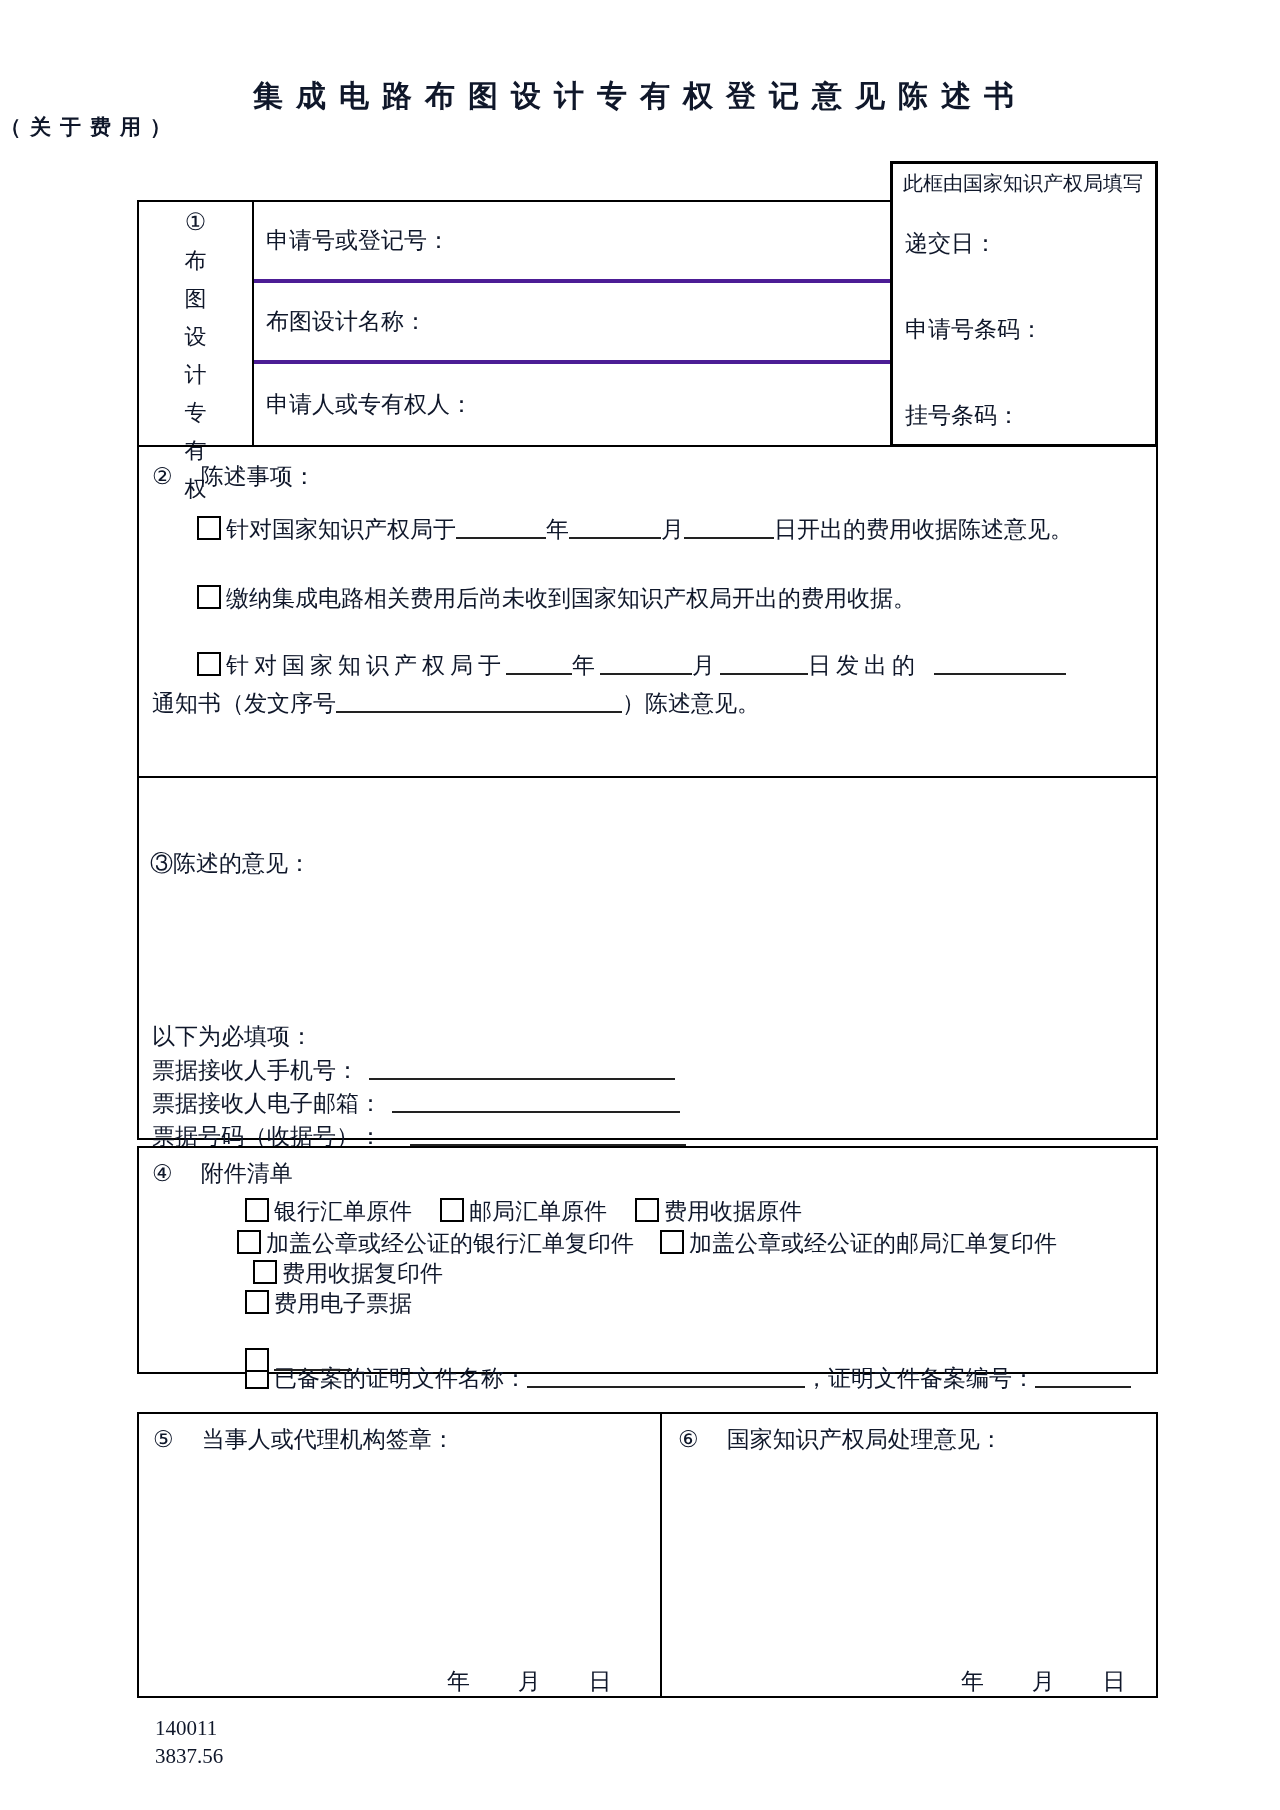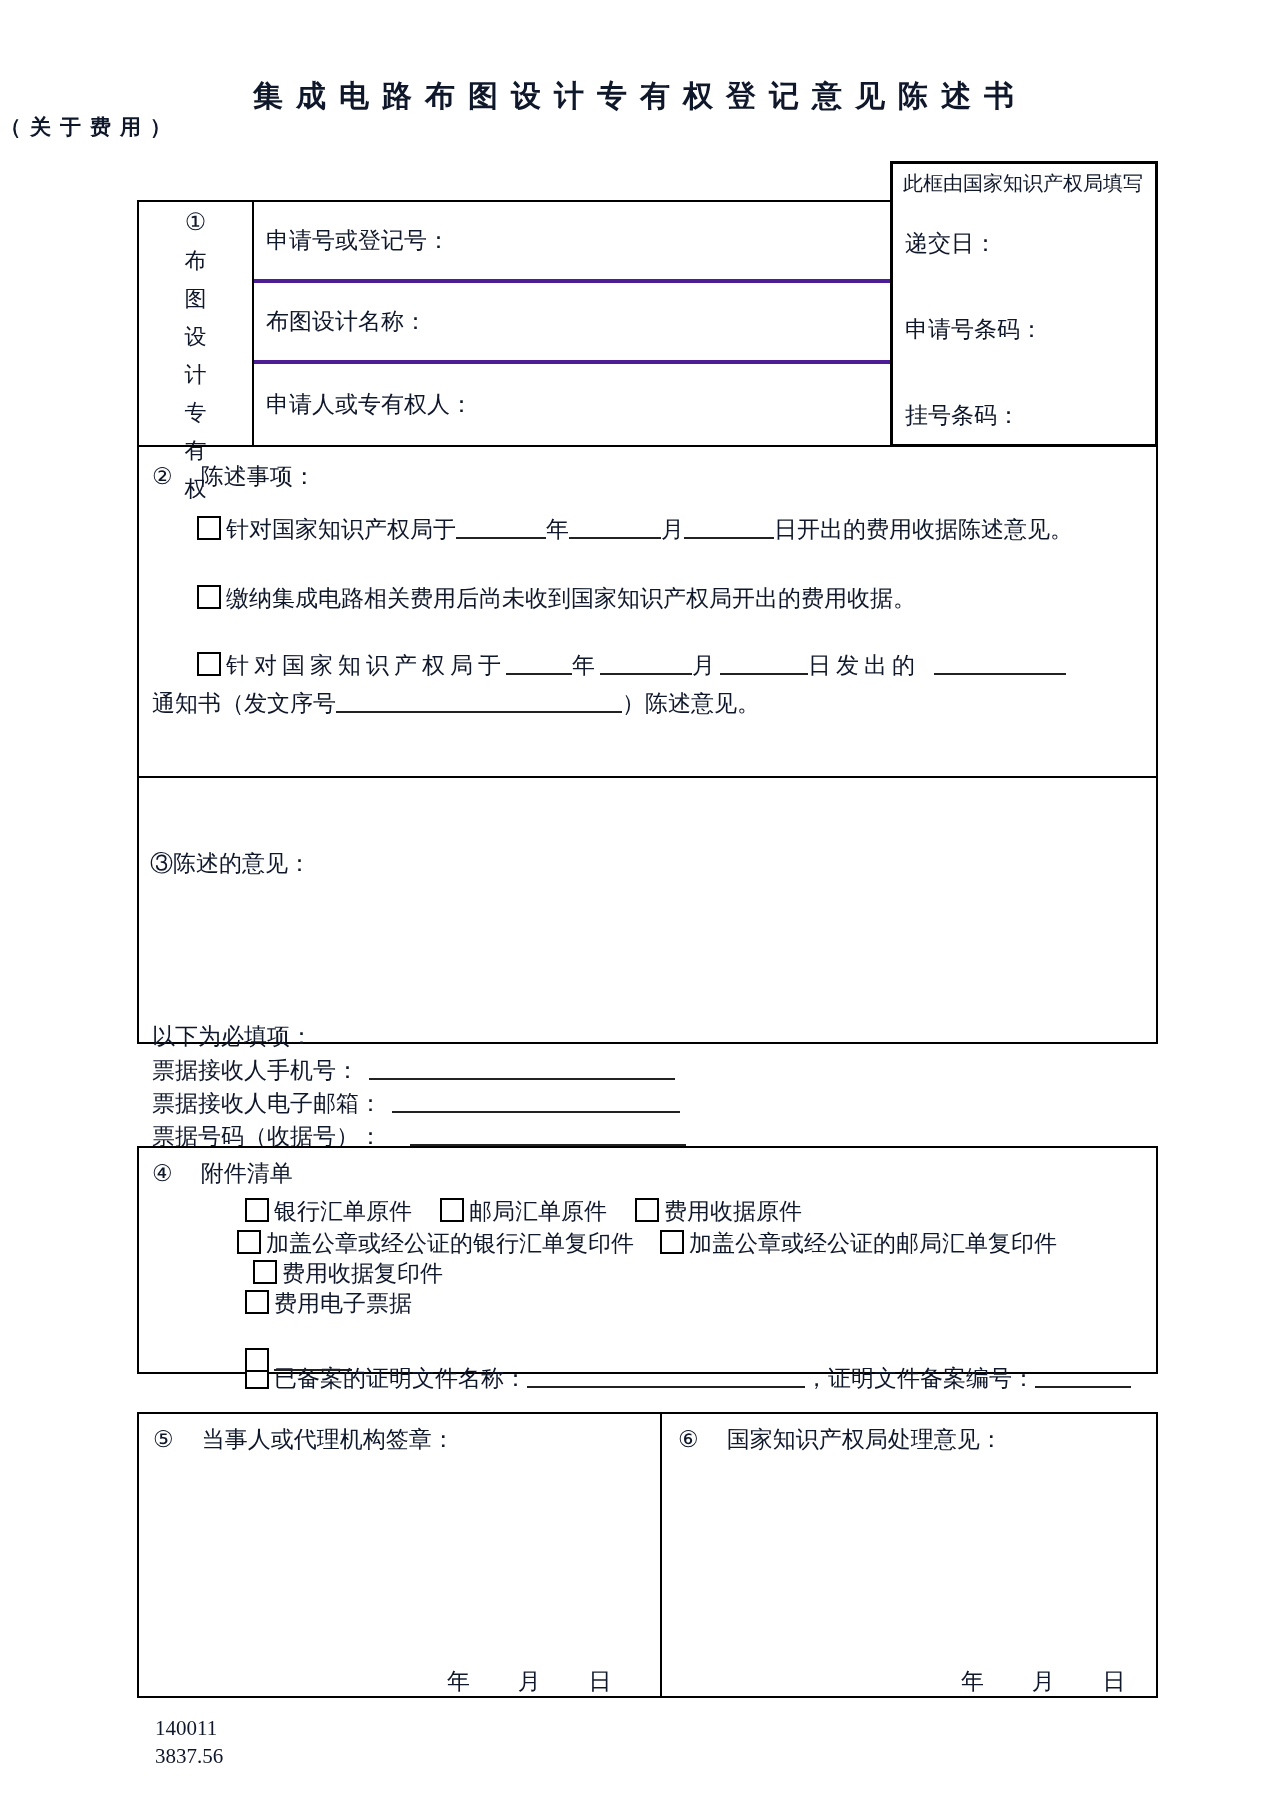--- a/index.html
+++ b/index.html
@@ -44,21 +44,21 @@
   }
   .sec1-row:last-child{border-bottom:none;height:81px;}
   
   .official{left:890px;top:161px;width:268px;height:286px;border:3px solid #000;background:#fff;}
   .official .hd{position:absolute;top:6px;left:10px;font-size:20px;white-space:nowrap;}
   .official .f1{position:absolute;top:64px;left:12px;}
   .official .f2{position:absolute;top:150px;left:12px;}
   .official .f3{position:absolute;top:236px;left:12px;}
   
   .sec2{left:137px;top:445px;width:1021px;height:333px;}
-  .sec3{left:137px;top:776px;width:1021px;height:268px;}
+  .sec3{left:137px;top:776px;width:1021px;height:364px;}
   .sec4{left:137px;top:1146px;width:1021px;height:228px;}
   .sec56{left:137px;top:1412px;width:1021px;height:286px;}
   .secnum{display:inline-block;}
   .sechead-gap{display:inline-block;margin-left:28px;}
   .cb{
     display:inline-block;width:20px;height:20px;border:2px solid #000;
     vertical-align:-3px;margin-right:5px;background:#fff;box-sizing:content-box;
   }
   .bk{
     display:inline-block;border-bottom:2px solid #222;height:20px;vertical-align:-2px;

